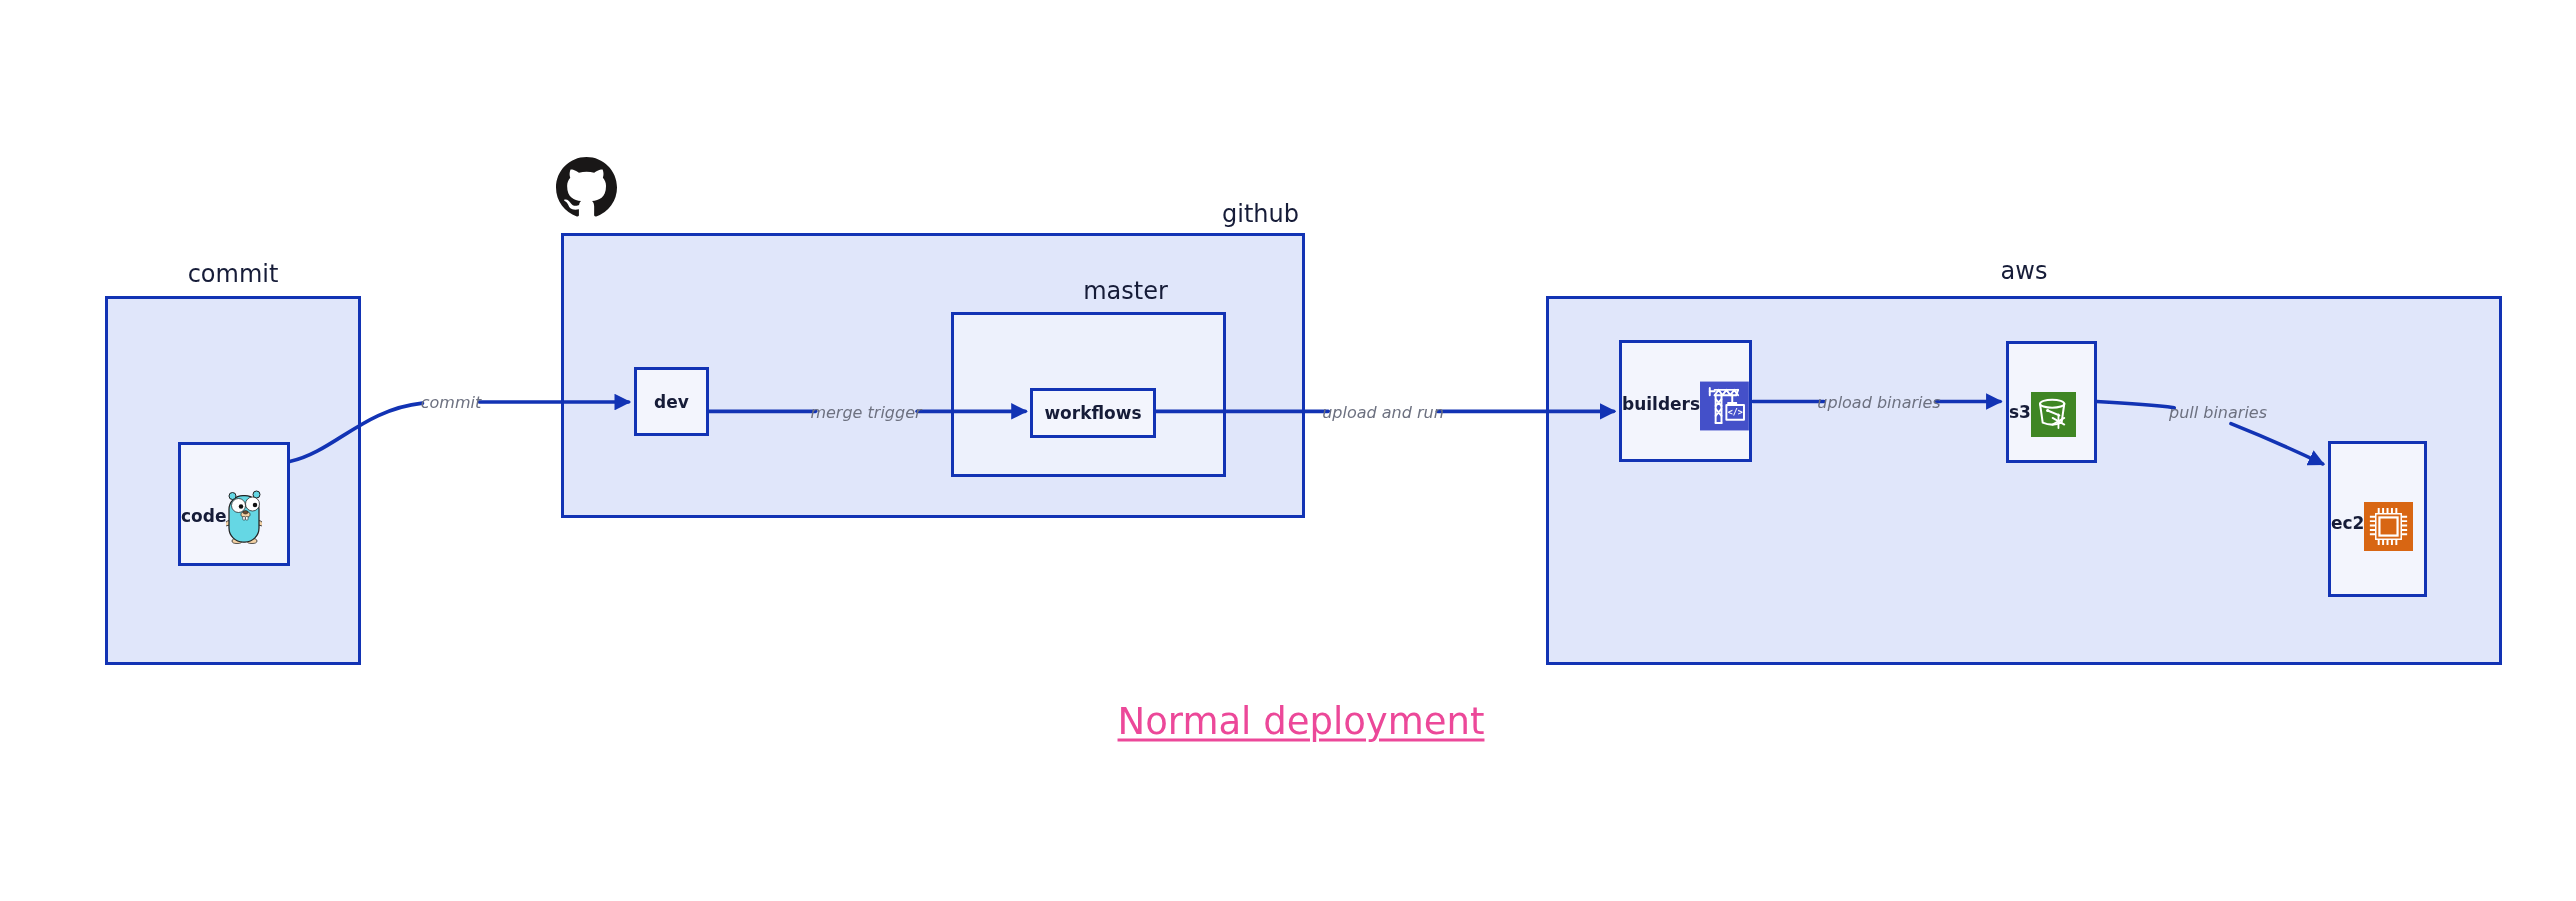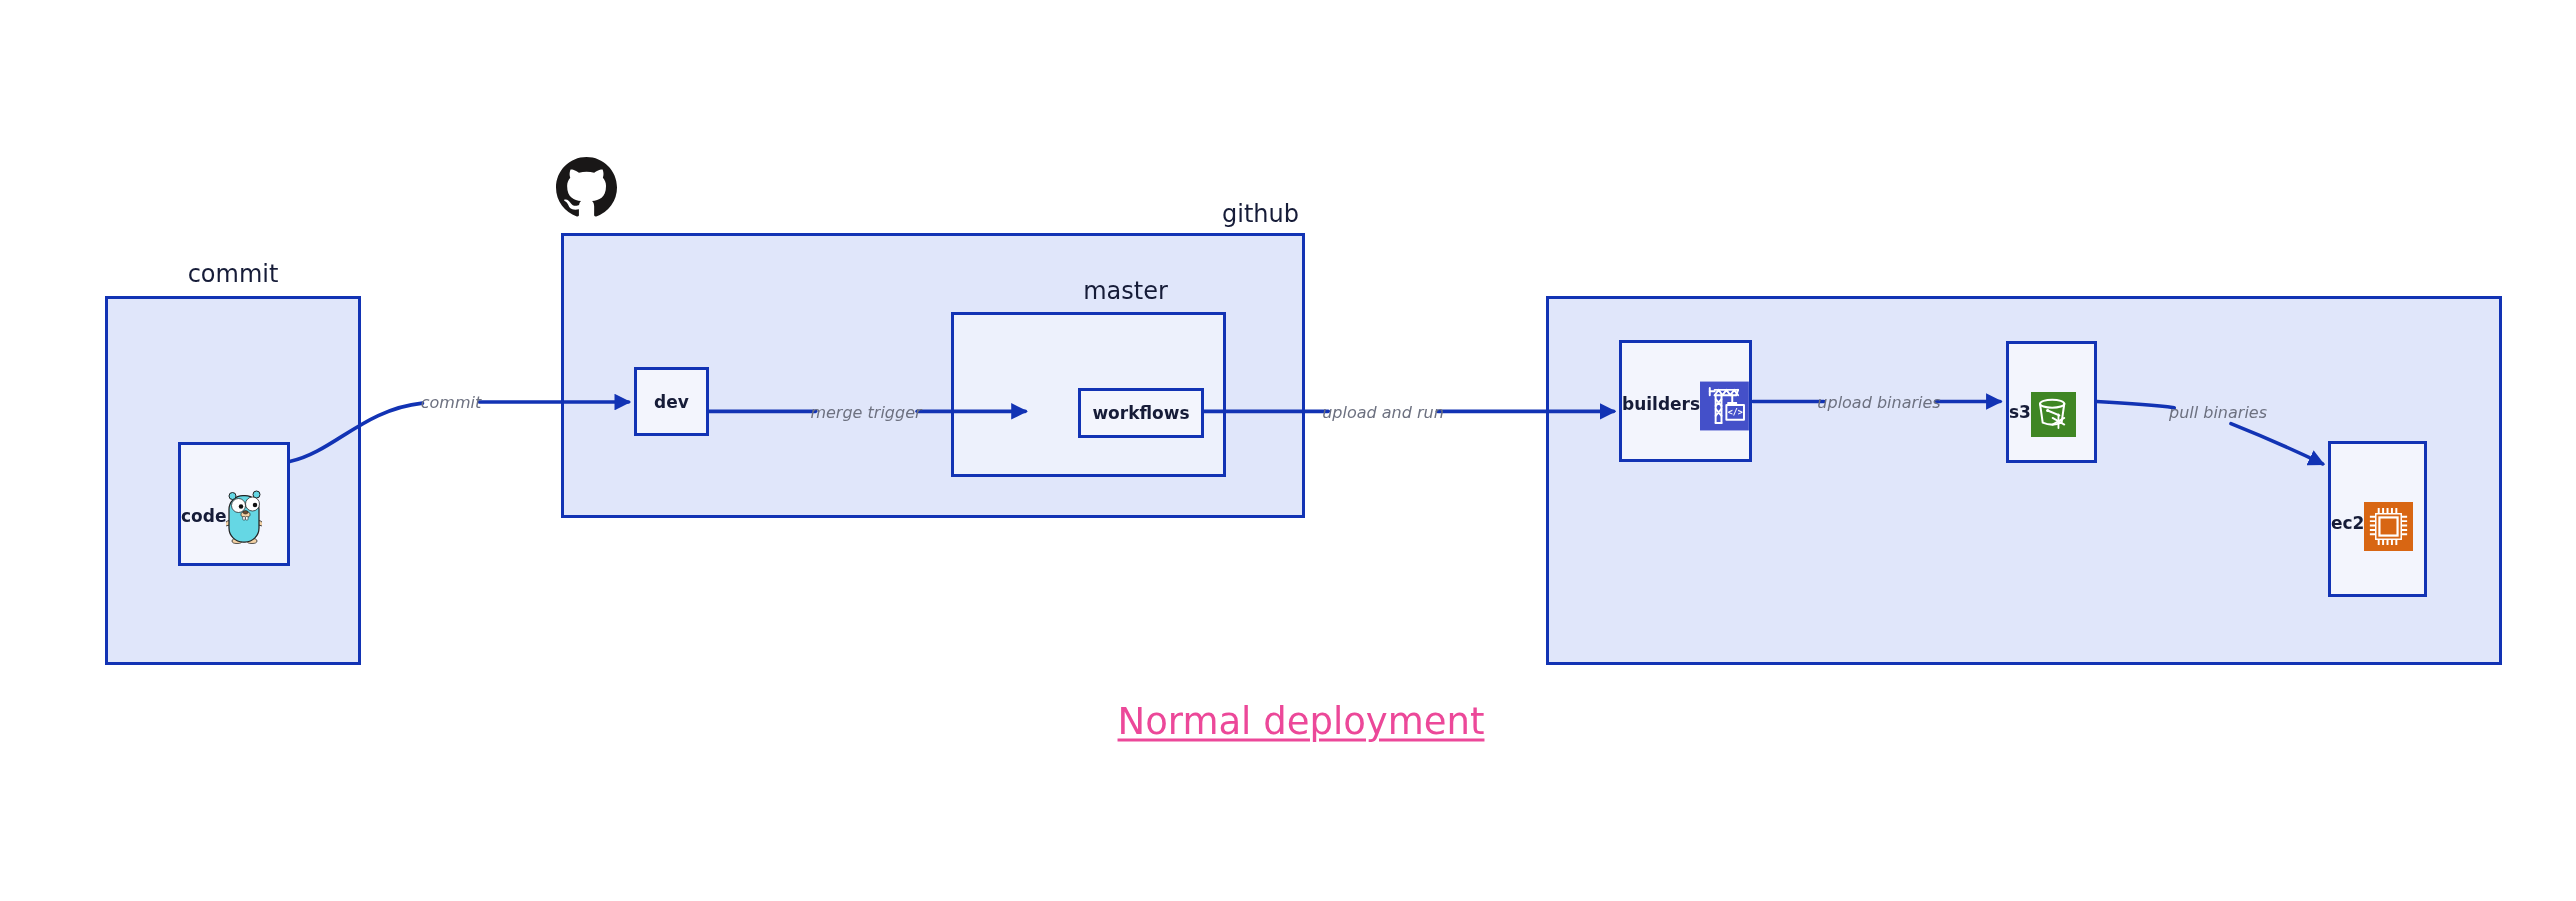--- a/index.html
+++ b/index.html
@@ -81,20 +81,21 @@
   <div class="group-box subgroup-box" style="left:951px; top:312px; width:275px; height:165px;"></div>
 
   <div class="group-box" style="left:1546px; top:296px; width:956px; height:369px;"></div>
 
   <div class="group-label" style="left:105px; top:260px; width:256px; text-align:center;">commit</div>
 
   <div class="group-label" style="left:1041px; top:200px; width:258px; text-align:right;">github</div>
 
   <div class="group-label" style="left:988px; top:277px; width:275px; text-align:center;">master</div>
 
+  <div class="group-label" style="left:1546px; top:257px; width:956px; text-align:center;">aws</div>
 
   <svg class="github-logo" width="61" height="63" viewBox="0 0 16 16" aria-hidden="true">
     <path fill="#191717" d="M8 0C3.58 0 0 3.58 0 8c0 3.54 2.29 6.53 5.47 7.59.4.07.55-.17.55-.38 0-.19-.01-.82-.01-1.49-2.01.37-2.53-.49-2.69-.94-.09-.23-.48-.94-.82-1.13-.28-.15-.68-.52-.01-.53.63-.01 1.08.58 1.23.82.72 1.21 1.87.87 2.33.66.07-.52.28-.87.51-1.07-1.78-.2-3.64-.89-3.64-3.95 0-.87.31-1.59.82-2.15-.08-.2-.36-1.02.08-2.12 0 0 .67-.21 2.2.82.64-.18 1.32-.27 2-.27.68 0 1.36.09 2 .27 1.53-1.04 2.2-.82 2.2-.82.44 1.1.16 1.92.08 2.12.51.56.82 1.27.82 2.15 0 3.07-1.87 3.75-3.65 3.95.29.25.54.73.54 1.48 0 1.07-.01 1.93-.01 2.2 0 .21.15.46.55.38A8.01 8.01 0 0 0 16 8c0-4.42-3.58-8-8-8z"></path>
   </svg>
 
   <svg class="edge-layer" width="2604" height="902" viewBox="0 0 5054 1750" aria-hidden="true">
     <defs>
       <marker id="ah" viewBox="0 0 10 10" refX="8.5" refY="5" markerWidth="4.6" markerHeight="4.6" orient="auto">
         <path d="M0 0 L10 5 L0 10 z" fill="#1233b4"></path>
       </marker>
@@ -135,21 +136,21 @@
       <ellipse cx="39" cy="46.5" rx="5" ry="3.5" fill="#6b4a2f" stroke="#222" stroke-width="1.2"></ellipse>
       <rect x="33.5" y="55" width="5" height="7" rx="1.5" fill="#fff" stroke="#222" stroke-width="1.2"></rect>
       <rect x="39" y="55" width="5" height="7" rx="1.5" fill="#fff" stroke="#222" stroke-width="1.2"></rect>
     </svg>
   </div>
 
   <div class="node-box centered" style="left:634px; top:367px; width:75px; height:69px;">
     <div class="node-label">dev</div>
   </div>
 
-  <div class="node-box centered" style="left:1078px; top:388px; width:126px; height:50px;">
+  <div class="node-box centered" style="left:1030px; top:388px; width:126px; height:50px;">
     <div class="node-label">workflows</div>
   </div>
 
   <div class="node-box" style="left:1619px; top:340px; width:133px; height:122px; padding-top:5.2px;">
     <div class="node-label">builders</div>
     <svg class="node-icon" width="61" height="60" viewBox="0 0 100 100" style="margin-top:4.1px;" aria-hidden="true">
       <rect width="100" height="100" fill="#4450c9"></rect>
       <g stroke="#fff" stroke-width="4" fill="none" stroke-linecap="round" stroke-linejoin="round">
         <path d="M20 13 V28"></path>
         <path d="M20 20 H30"></path>

